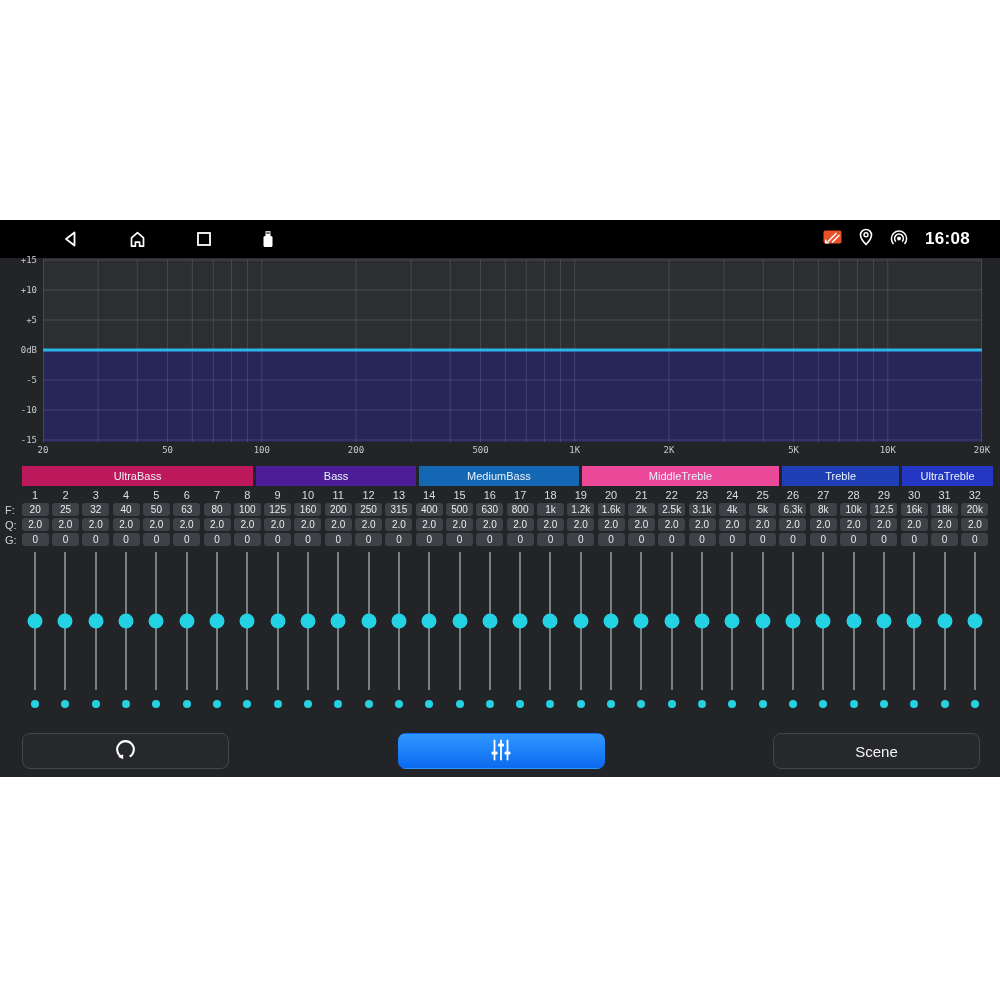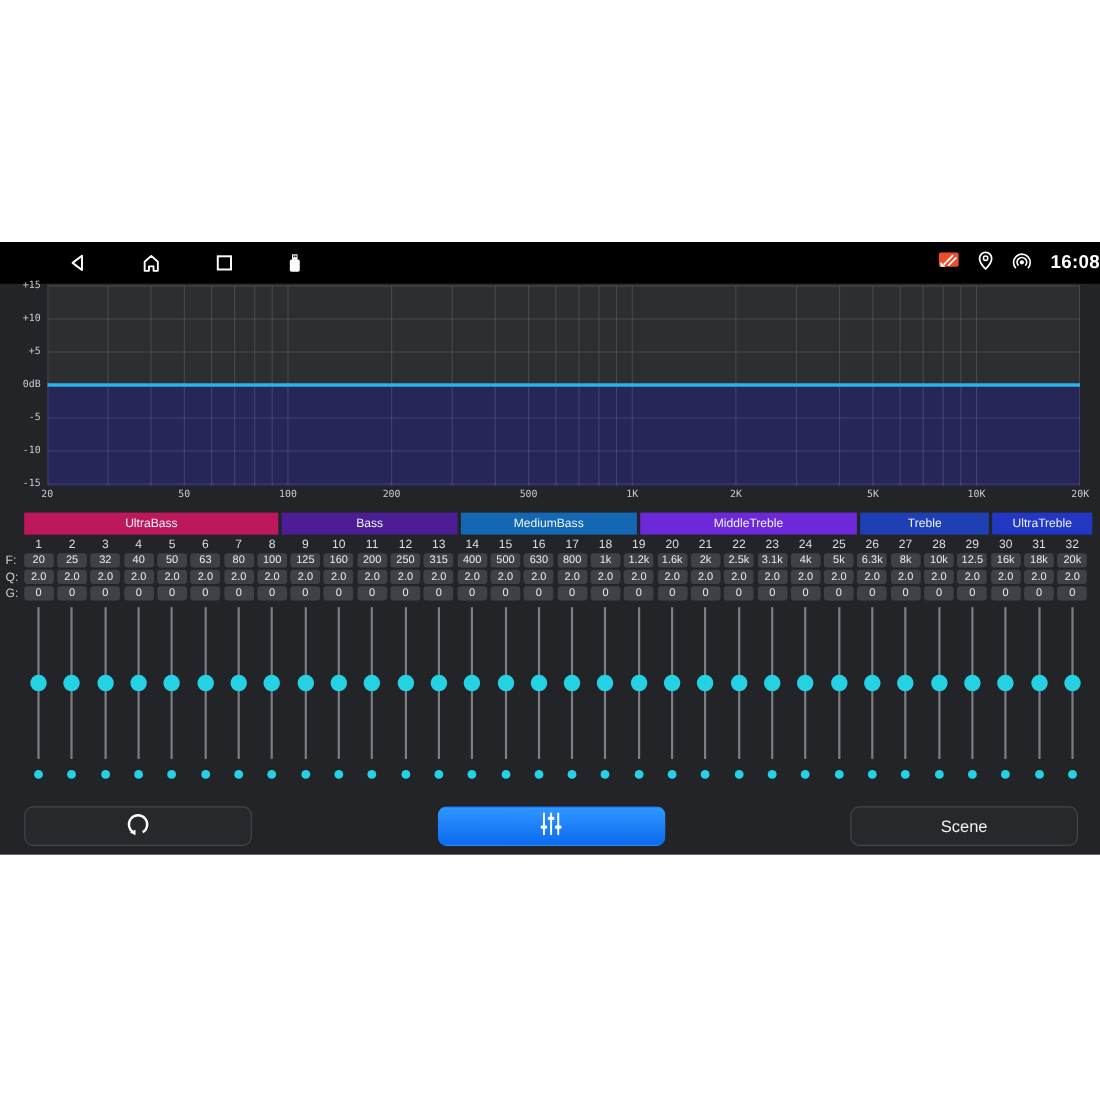--- a/index.html
+++ b/index.html
@@ -3,21 +3,21 @@
 <meta charset="utf-8">
 <style>
   html,body{margin:0;padding:0;}
   body{width:1000px;height:1000px;background:#ffffff;font-family:"Liberation Sans",sans-serif;position:relative;}
   .screen{position:absolute;top:220px;left:0;width:1000px;height:557px;background:#222428;overflow:hidden;}
 
   
   .statusbar{position:absolute;top:0;left:0;right:0;height:38px;background:#000;display:flex;align-items:center;}
   .nav-icons{display:flex;align-items:center;gap:48px;padding-left:62px;}
   .nav-icons svg{display:block;}
-  .status-right{margin-left:auto;display:flex;align-items:center;gap:16px;padding-right:0;}
+  .status-right{margin-left:auto;display:flex;align-items:center;gap:16px;padding-right:30px;}
   .time{color:#fff;font-size:17px;font-weight:bold;letter-spacing:.3px;}
 
   
   .graph-area{position:absolute;top:38px;left:0;right:0;height:205px;padding-left:19px;}
   .plot{position:absolute;left:43px;top:0;width:939px;height:184px;background:#2c2e32;}
   .plot svg{display:block;}
   .db-labels{position:absolute;left:0;top:0;width:40px;height:184px;}
   .db-label{position:absolute;right:3px;transform:translateY(-50%);font-family:"DejaVu Sans Mono",monospace;font-size:9px;color:#c9cacc;white-space:nowrap;}
   .freq-labels{position:absolute;left:43px;top:184px;width:939px;height:16px;}
   .freq-label{position:absolute;top:3px;transform:translateX(-50%);font-family:"DejaVu Sans Mono",monospace;font-size:9px;color:#c9cacc;}
@@ -166,21 +166,21 @@
         <div class="freq-label" style="left: 750.555px;">5K</div>
         <div class="freq-label" style="left: 844.778px;">10K</div>
         <div class="freq-label" style="left: 939px;">20K</div>
       </div>
   </div>
 
   <div class="band-bar" id="band-bar">
       <div class="band" style="flex-grow: 178; flex-basis: 0px; background: #be185d;">UltraBass</div>
       <div class="band" style="flex-grow: 123; flex-basis: 0px; background: #4c1d95;">Bass</div>
       <div class="band" style="flex-grow: 123; flex-basis: 0px; background: rgb(20, 104, 179);">MediumBass</div>
-      <div class="band" style="flex-grow: 152; flex-basis: 0px; background: #6d28d9; text-align: right;">MiddleTreble</div>
+      <div class="band" style="flex-grow: 152; flex-basis: 0px; background: #ec4899; text-align: right;">MiddleTreble</div>
       <div class="band" style="flex-grow: 90; flex-basis: 0px; background: rgb(31, 64, 181);">Treble</div>
       <div class="band" style="flex-grow: 70; flex-basis: 0px; background: rgb(35, 55, 196);">UltraTreble</div>
     </div>
 
   <div class="row-label" style="top:283px;">F:</div>
   <div class="row-label" style="top:298px;">Q:</div>
   <div class="row-label" style="top:313px;">G:</div>
 
   <div class="ch-grid" id="ch-grid">
   <div class="ch-col">

